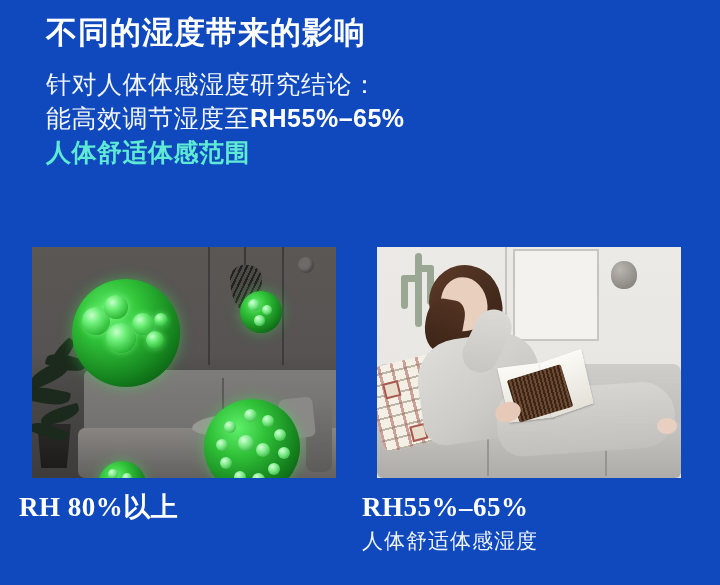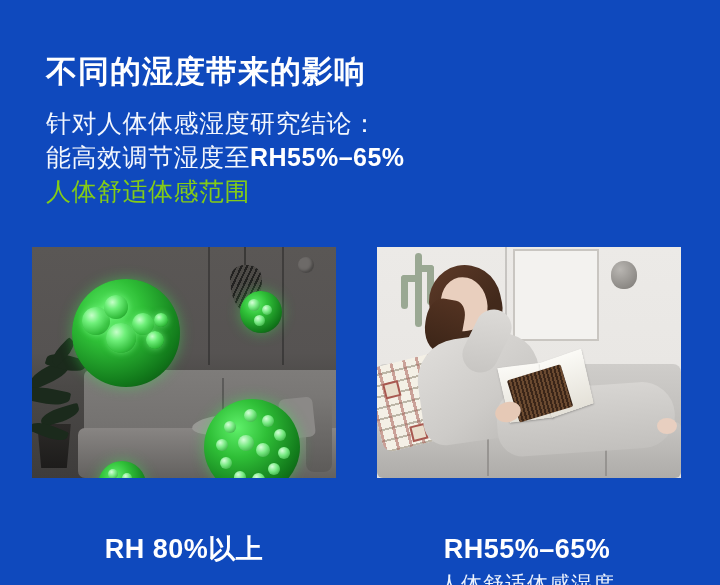--- a/index.html
+++ b/index.html
@@ -24,35 +24,34 @@
     top: 14px;
     width: 620px;
   }
   #page-title {
     font-size: 31px;
     font-weight: 700;
     color: #ffffff;
     letter-spacing: 1px;
     line-height: 1.25;
     white-space: nowrap;
-    margin-top: 39px;
   }
   #intro-paragraph {
     margin-top: 14px;
   }
   .intro-line {
     font-size: 25px;
     line-height: 1.36;
     color: #f2f6fd;
     letter-spacing: 0.5px;
     white-space: nowrap;
   }
   .intro-line.bold {
-    font-weight: 400;
-    color: #84cc16;
+    font-weight: 700;
+    color: #5eead4;
   }
   .intro-line .hl {
     font-weight: 700;
     color: #ffffff;
   }
 
   
   .photo-panel {
     position: absolute;
     top: 247px;
@@ -354,23 +353,23 @@
     text-shadow:
        2px 2px 0 rgba(40,40,40,.55),
       -1px -1px 0 rgba(40,40,40,.25),
        0 0 6px rgba(0,0,0,.35);
     pointer-events: none;
   }
 
   
   .caption-block {
     position: absolute;
-    top: 534px;
+    top: 492px;
     width: 330px;
-    text-align: center;
+    font-family: Liberation Serif, serif;
   }
   #caption-left  { left: 19px; }
   #caption-right { left: 362px; }
   .caption-head {
     font-size: 27px;
     font-weight: 700;
     color: #ffffff;
     letter-spacing: 0.5px;
     line-height: 1.18;
     white-space: nowrap;

